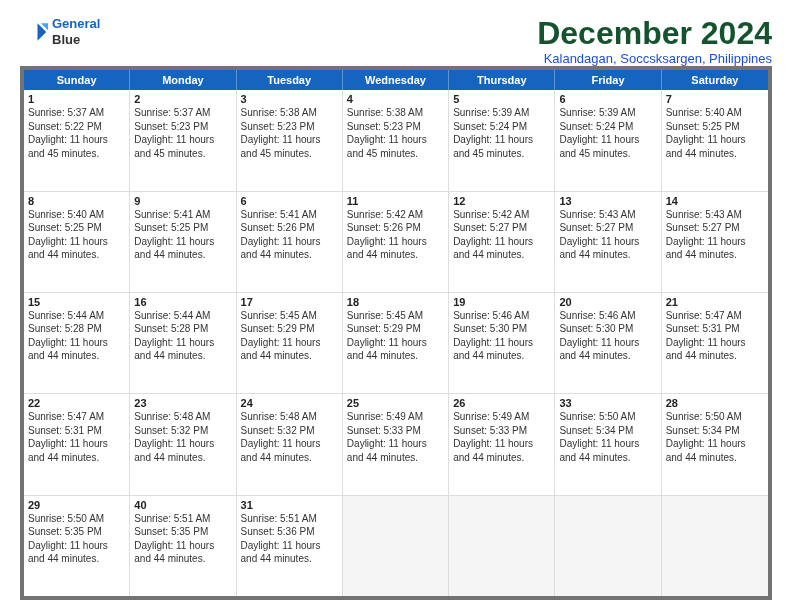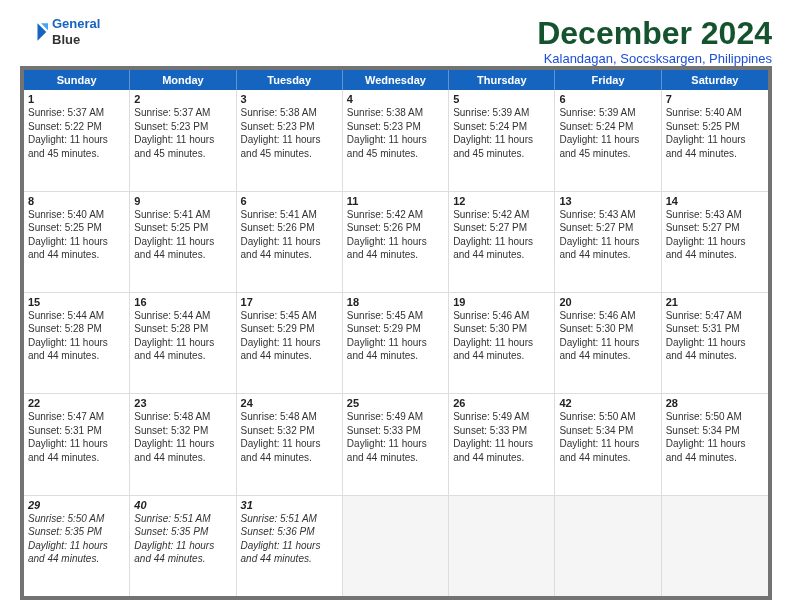--- a/index.html
+++ b/index.html
@@ -79,21 +79,21 @@
       flex: 1;
       display: flex;
       flex-direction: column;
     }
     .cal-row {
       flex: 1;
       display: grid;
       grid-template-columns: repeat(7, 1fr);
       border-bottom: 1px solid #ddd;
     }
-    .cal-row:last-child { border-bottom: none; font-style: italic; }
+    .cal-row:last-child { border-bottom: none; }
     .cal-cell {
       border-right: 1px solid #ddd;
       padding: 3px 4px;
       font-size: 8.5px;
       color: #333;
       background: #fff;
       vertical-align: top;
       min-height: 0;
     }
     .cal-cell:last-child { border-right: none; }
@@ -326,21 +326,21 @@
 and 44 minutes.</div>
           </div>
           <div class="cal-cell">
             <div class="day-num">26</div>
             <div class="cell-text" style="white-space: pre-line;">Sunrise: 5:49 AM
 Sunset: 5:33 PM
 Daylight: 11 hours
 and 44 minutes.</div>
           </div>
           <div class="cal-cell">
-            <div class="day-num">42</div>
+            <div class="day-num">33</div>
             <div class="cell-text" style="white-space: pre-line;">Sunrise: 5:50 AM
 Sunset: 5:34 PM
 Daylight: 11 hours
 and 44 minutes.</div>
           </div>
           <div class="cal-cell">
             <div class="day-num">28</div>
             <div class="cell-text" style="white-space: pre-line;">Sunrise: 5:50 AM
 Sunset: 5:34 PM
 Daylight: 11 hours

